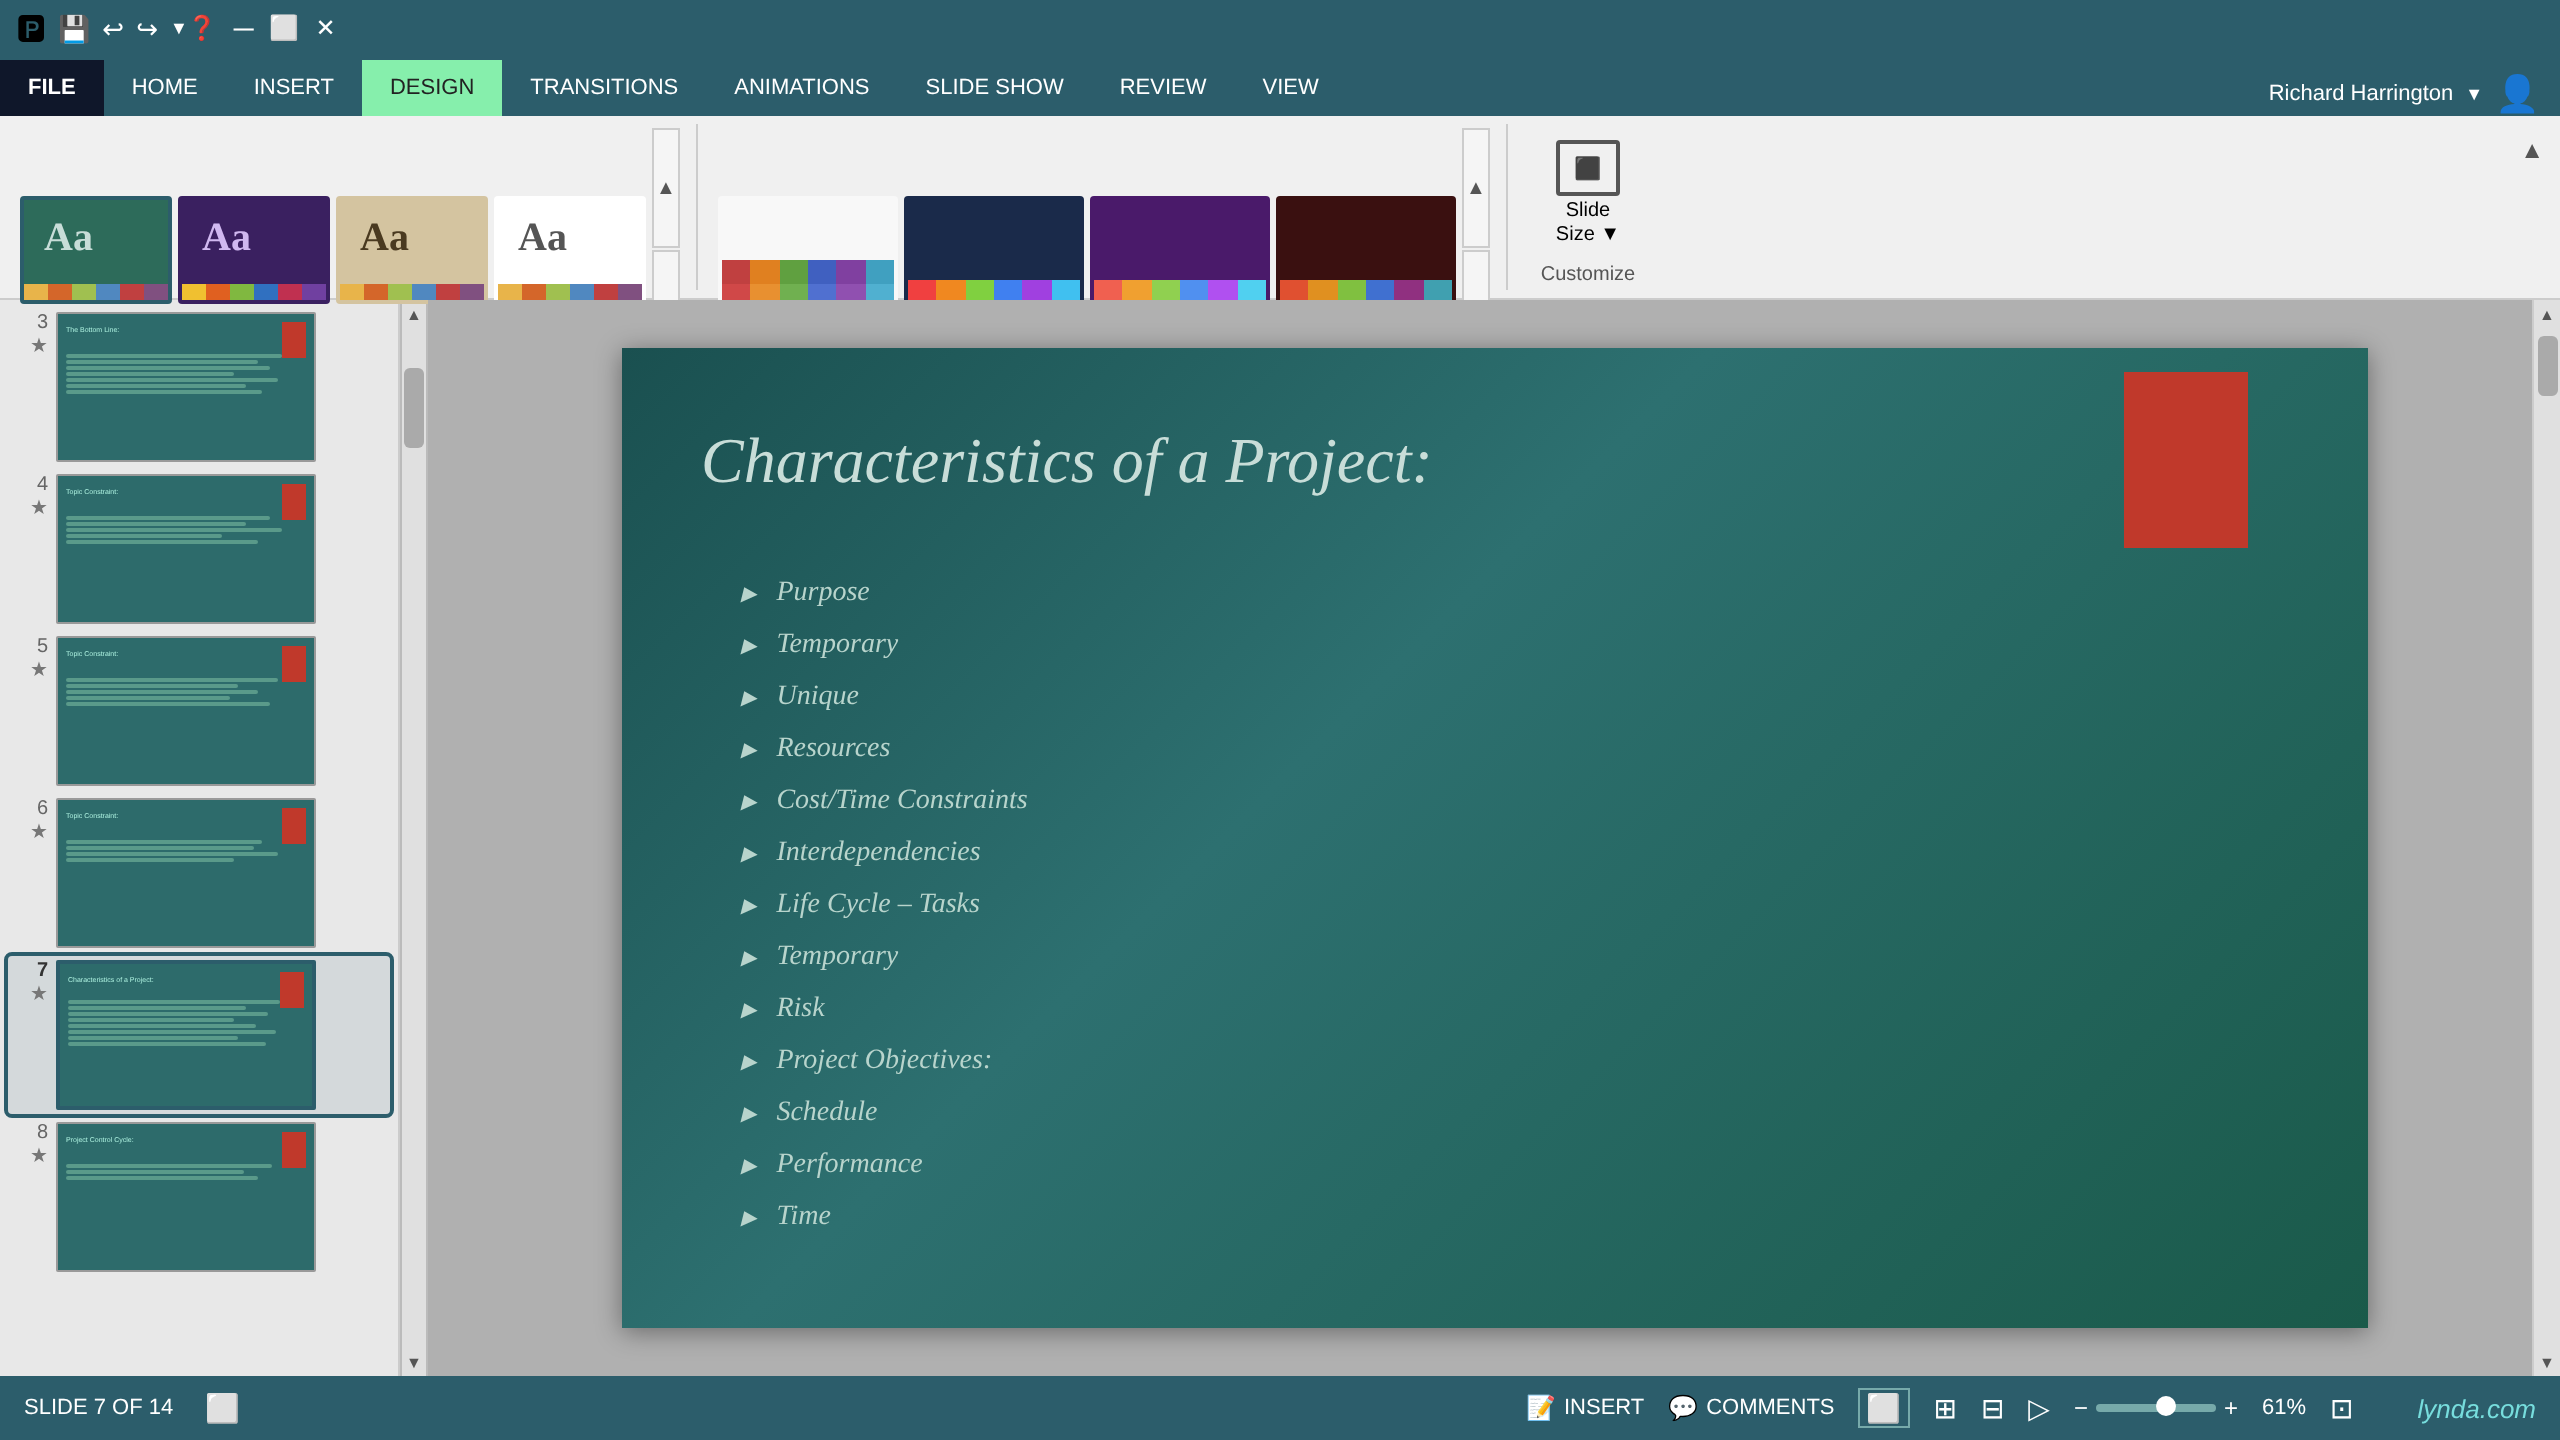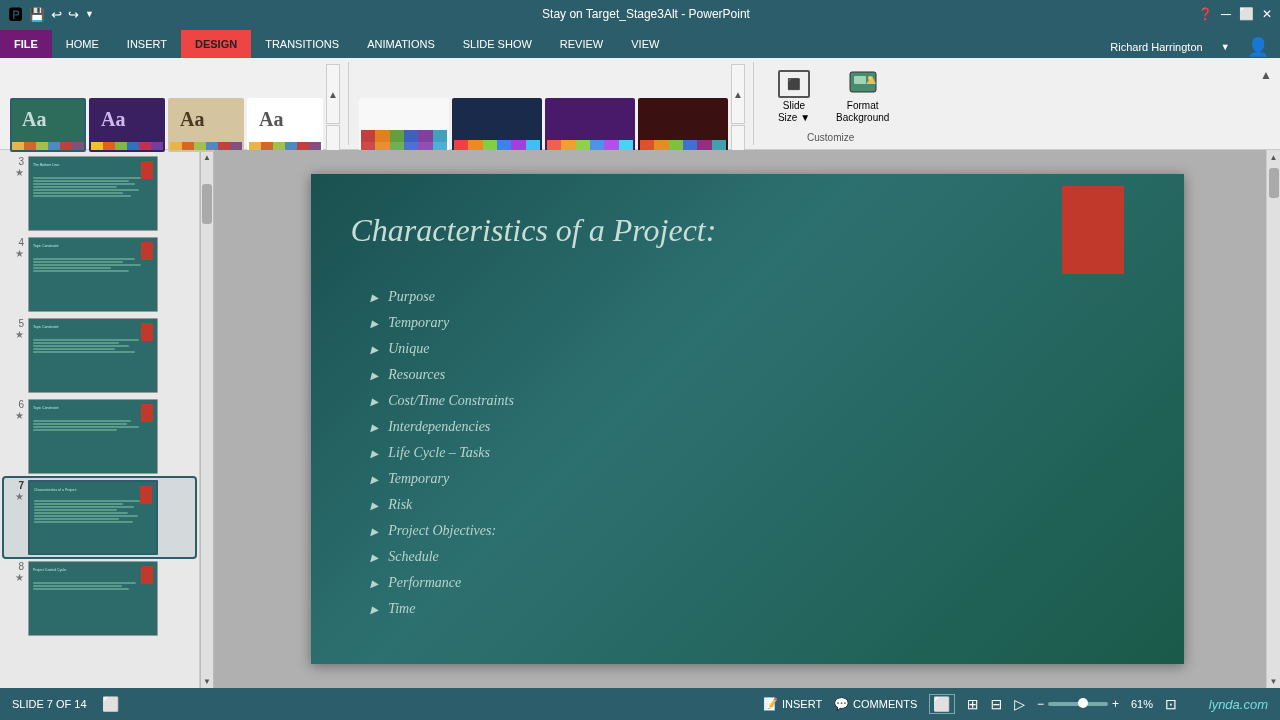--- a/index.html
+++ b/index.html
@@ -218,23 +218,23 @@
     .tab {
       padding: 5px 14px;
       font-size: 11px;
       cursor: pointer;
       color: white;
       height: 28px;
       display: flex;
       align-items: center;
     }
     .tab.active {
-      background: #ef4444;
+      background: #86efac;
       color: #222;
-      font-weight: 700;
+      font-weight: 400;
     }
 
     .scroll-v {
       width: 14px;
       background: #e0e0e0;
       display: flex;
       flex-direction: column;
       align-items: center;
       border-left: 1px solid #ccc;
     }
@@ -274,41 +274,40 @@
 <body>
 
 <div class="title-bar-full">
   <div style="display:flex;align-items:center;gap:6px;">
     <span style="font-size:16px;">🅿</span>
     <span style="color:white;font-size:13px;cursor:pointer;">💾</span>
     <span style="color:white;font-size:13px;cursor:pointer;">↩</span>
     <span style="color:white;font-size:13px;cursor:pointer;">↪</span>
     <span style="color:white;font-size:9px;cursor:pointer;">▼</span>
   </div>
-  <div style="flex:1;text-align:center;color:white;font-size:12px;">Stay on Target_Stage3Alt - PowerPoint</div>
   <div style="display:flex;gap:8px;align-items:center;">
     <span style="color:white;cursor:pointer;font-size:12px;">❓</span>
     <span style="color:white;cursor:pointer;font-size:14px;">─</span>
     <span style="color:white;cursor:pointer;font-size:12px;">⬜</span>
     <span style="color:white;cursor:pointer;font-size:12px;">✕</span>
   </div>
 </div>
 
 <div class="tab-row">
-  <div class="tab" style="background:#701a75;color:white;font-weight:bold;">FILE</div>
+  <div class="tab" style="background:#0f172a;color:white;font-weight:bold;">FILE</div>
   <div class="tab">HOME</div>
   <div class="tab">INSERT</div>
   <div class="tab active">DESIGN</div>
   <div class="tab">TRANSITIONS</div>
   <div class="tab">ANIMATIONS</div>
   <div class="tab">SLIDE SHOW</div>
   <div class="tab">REVIEW</div>
   <div class="tab">VIEW</div>
 
-  <div style="margin-left:auto;display:flex;align-items:center;gap:18px;padding:0 10px;margin-top:32px;">
+  <div style="margin-left:auto;display:flex;align-items:center;gap:6px;padding:0 10px;margin-top:32px;">
     <span style="color:white;font-size:11px;">Richard Harrington</span>
     <span style="color:white;font-size:9px;cursor:pointer;">▼</span>
     <span style="color:white;font-size:18px;">👤</span>
   </div>
 </div>
 
 <div id="ribbon-content" style="background:#f0f0f0;padding:4px 6px;display:flex;align-items:stretch;gap:2px;height:92px;border-bottom:1px solid #ccc;">
 
   <div style="display:flex;flex-direction:column;border-right:1px solid #ccc;padding:2px 8px 2px 4px;">
     <div style="display:flex;align-items:center;gap:3px;flex:1;">
@@ -439,31 +438,20 @@
     </div>
     <div style="text-align:center;font-size:10px;color:#555;margin-top:2px;">Variants</div>
   </div>
 
   <div style="display:flex;flex-direction:column;padding:2px 8px;">
     <div style="display:flex;gap:4px;flex:1;align-items:center;">
       <div class="customize-btn">
         <div style="width:32px;height:28px;border:2px solid #555;border-radius:2px;display:flex;align-items:center;justify-content:center;font-size:11px;color:#555;">⬛</div>
         <div style="font-size:10px;text-align:center;margin-top:2px;line-height:1.2;">Slide<br>Size ▼</div>
       </div>
-      <div class="customize-btn">
-        <div style="width:32px;height:28px;display:flex;align-items:center;justify-content:center;">
-          <svg width="30" height="28" viewBox="0 0 30 28">
-            <rect x="2" y="2" width="26" height="20" rx="2" fill="#4a8a70" stroke="#333" stroke-width="1"></rect>
-            <rect x="6" y="6" width="12" height="8" rx="1" fill="#a0d4b8"></rect>
-            <polygon points="18,14 24,6 28,14" fill="#e8c050"></polygon>
-            <circle cx="22" cy="8" r="2" fill="#f0d060"></circle>
-          </svg>
-        </div>
-        <div style="font-size:10px;text-align:center;margin-top:2px;line-height:1.2;">Format<br>Background</div>
-      </div>
     </div>
     <div style="text-align:center;font-size:10px;color:#555;margin-top:2px;">Customize</div>
   </div>
 
   <div style="margin-left:auto;display:flex;align-items:flex-start;padding-top:4px;">
     <div style="cursor:pointer;font-size:12px;color:#555;padding:2px;">▲</div>
   </div>
 </div>
 
 <div id="main-area" style="display:flex;height:calc(720px - 28px - 30px - 92px - 32px);">

